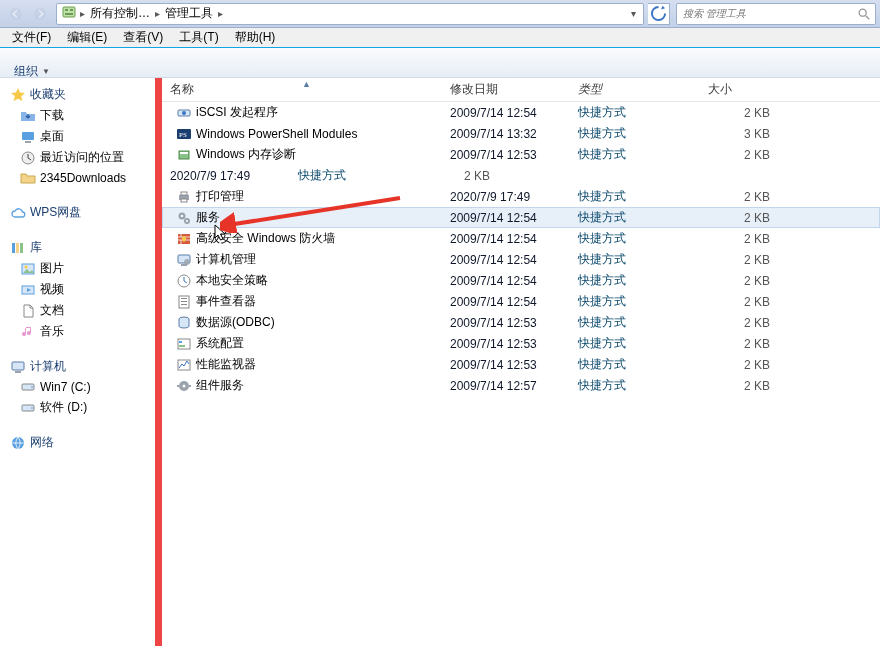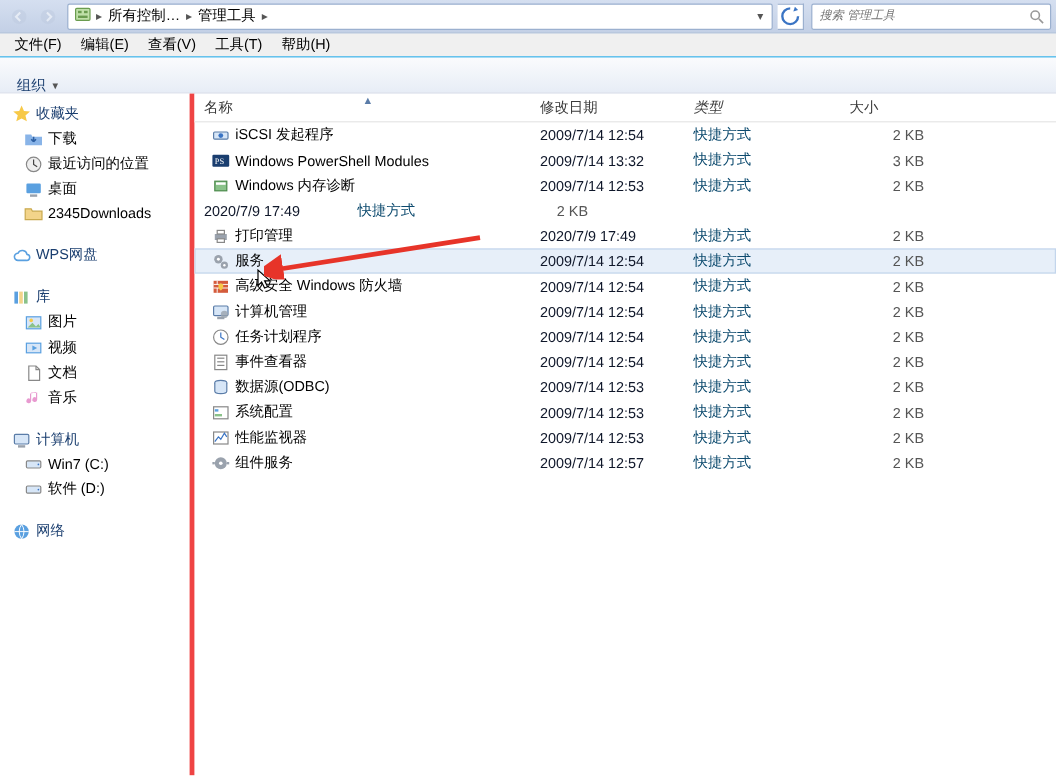--- a/index.html
+++ b/index.html
@@ -118,21 +118,21 @@
 
   
   .main {
     display: flex;
     height: calc(648px - 28px - 22px - 30px);
   }
 
   
   .sidebar {
     width: 162px;
-    border-right: 4px solid #ef4444;
+    border-right: 7px solid #ef4444;
     padding: 6px 0;
     overflow: hidden;
     background: #fff;
   }
   .sidebar .group { margin-bottom: 14px; }
   .sidebar .group-title {
     padding: 2px 8px 2px 10px;
     display: flex;
     align-items: center;
     font-weight: normal;
@@ -298,34 +298,34 @@
             <svg viewBox="0 0 16 16">
               <path class="fld-blue" d="M1 4h5l1 2h8v7H1z"></path>
               <path d="M8 6v4m0 0l-2-2m2 2l2-2" stroke="#2c5fa3" stroke-width="1.3" fill="none"></path>
             </svg>
           </span>
         <span>下载</span>
       </div>
       <div class="item">
         <span class="icon">
             <svg viewBox="0 0 16 16">
+              <rect x="2" y="3" width="12" height="8" rx="1" fill="#5aa0e0"></rect>
+              <rect x="5" y="12" width="6" height="2" fill="#9aa2ad"></rect>
+            </svg>
+          </span>
+        <span>桌面</span>
+      </div>
+      <div class="item">
+        <span class="icon">
+            <svg viewBox="0 0 16 16">
               <circle cx="8" cy="8" r="6" fill="#eee" stroke="#888"></circle>
               <path d="M8 4v4l3 2" stroke="#444" fill="none"></path>
             </svg>
           </span>
         <span>最近访问的位置</span>
-      </div>
-      <div class="item">
-        <span class="icon">
-            <svg viewBox="0 0 16 16">
-              <rect x="2" y="3" width="12" height="8" rx="1" fill="#5aa0e0"></rect>
-              <rect x="5" y="12" width="6" height="2" fill="#9aa2ad"></rect>
-            </svg>
-          </span>
-        <span>桌面</span>
       </div>
       <div class="item">
         <span class="icon">
             <svg viewBox="0 0 16 16">
               <path class="fld-manila" d="M1 4h5l1 2h8v7H1z" stroke="#c9a94e"></path>
             </svg>
           </span>
         <span>2345Downloads</span>
       </div>
     </div>
@@ -551,21 +551,21 @@
           <div class="cell c-size">2 KB</div>
         </div>
         <div class="row">
           <div class="cell c-name">
             <span class="icon">
               <svg viewBox="0 0 16 16">
                 <circle cx="8" cy="8" r="6" fill="#fff" stroke="#888"></circle>
                 <path d="M8 4v4l3 2" stroke="#3a74c4" fill="none"></path>
               </svg>
             </span>
-            <span>任务计划程序</span>
+            <span>本地安全策略</span>
           </div>
           <div class="cell c-date">2009/7/14 12:54</div>
           <div class="cell c-type">快捷方式</div>
           <div class="cell c-size">2 KB</div>
         </div>
         <div class="row">
           <div class="cell c-name">
             <span class="icon">
               <svg viewBox="0 0 16 16">
                 <rect x="3" y="2" width="10" height="12" fill="#fff" stroke="#888"></rect>

